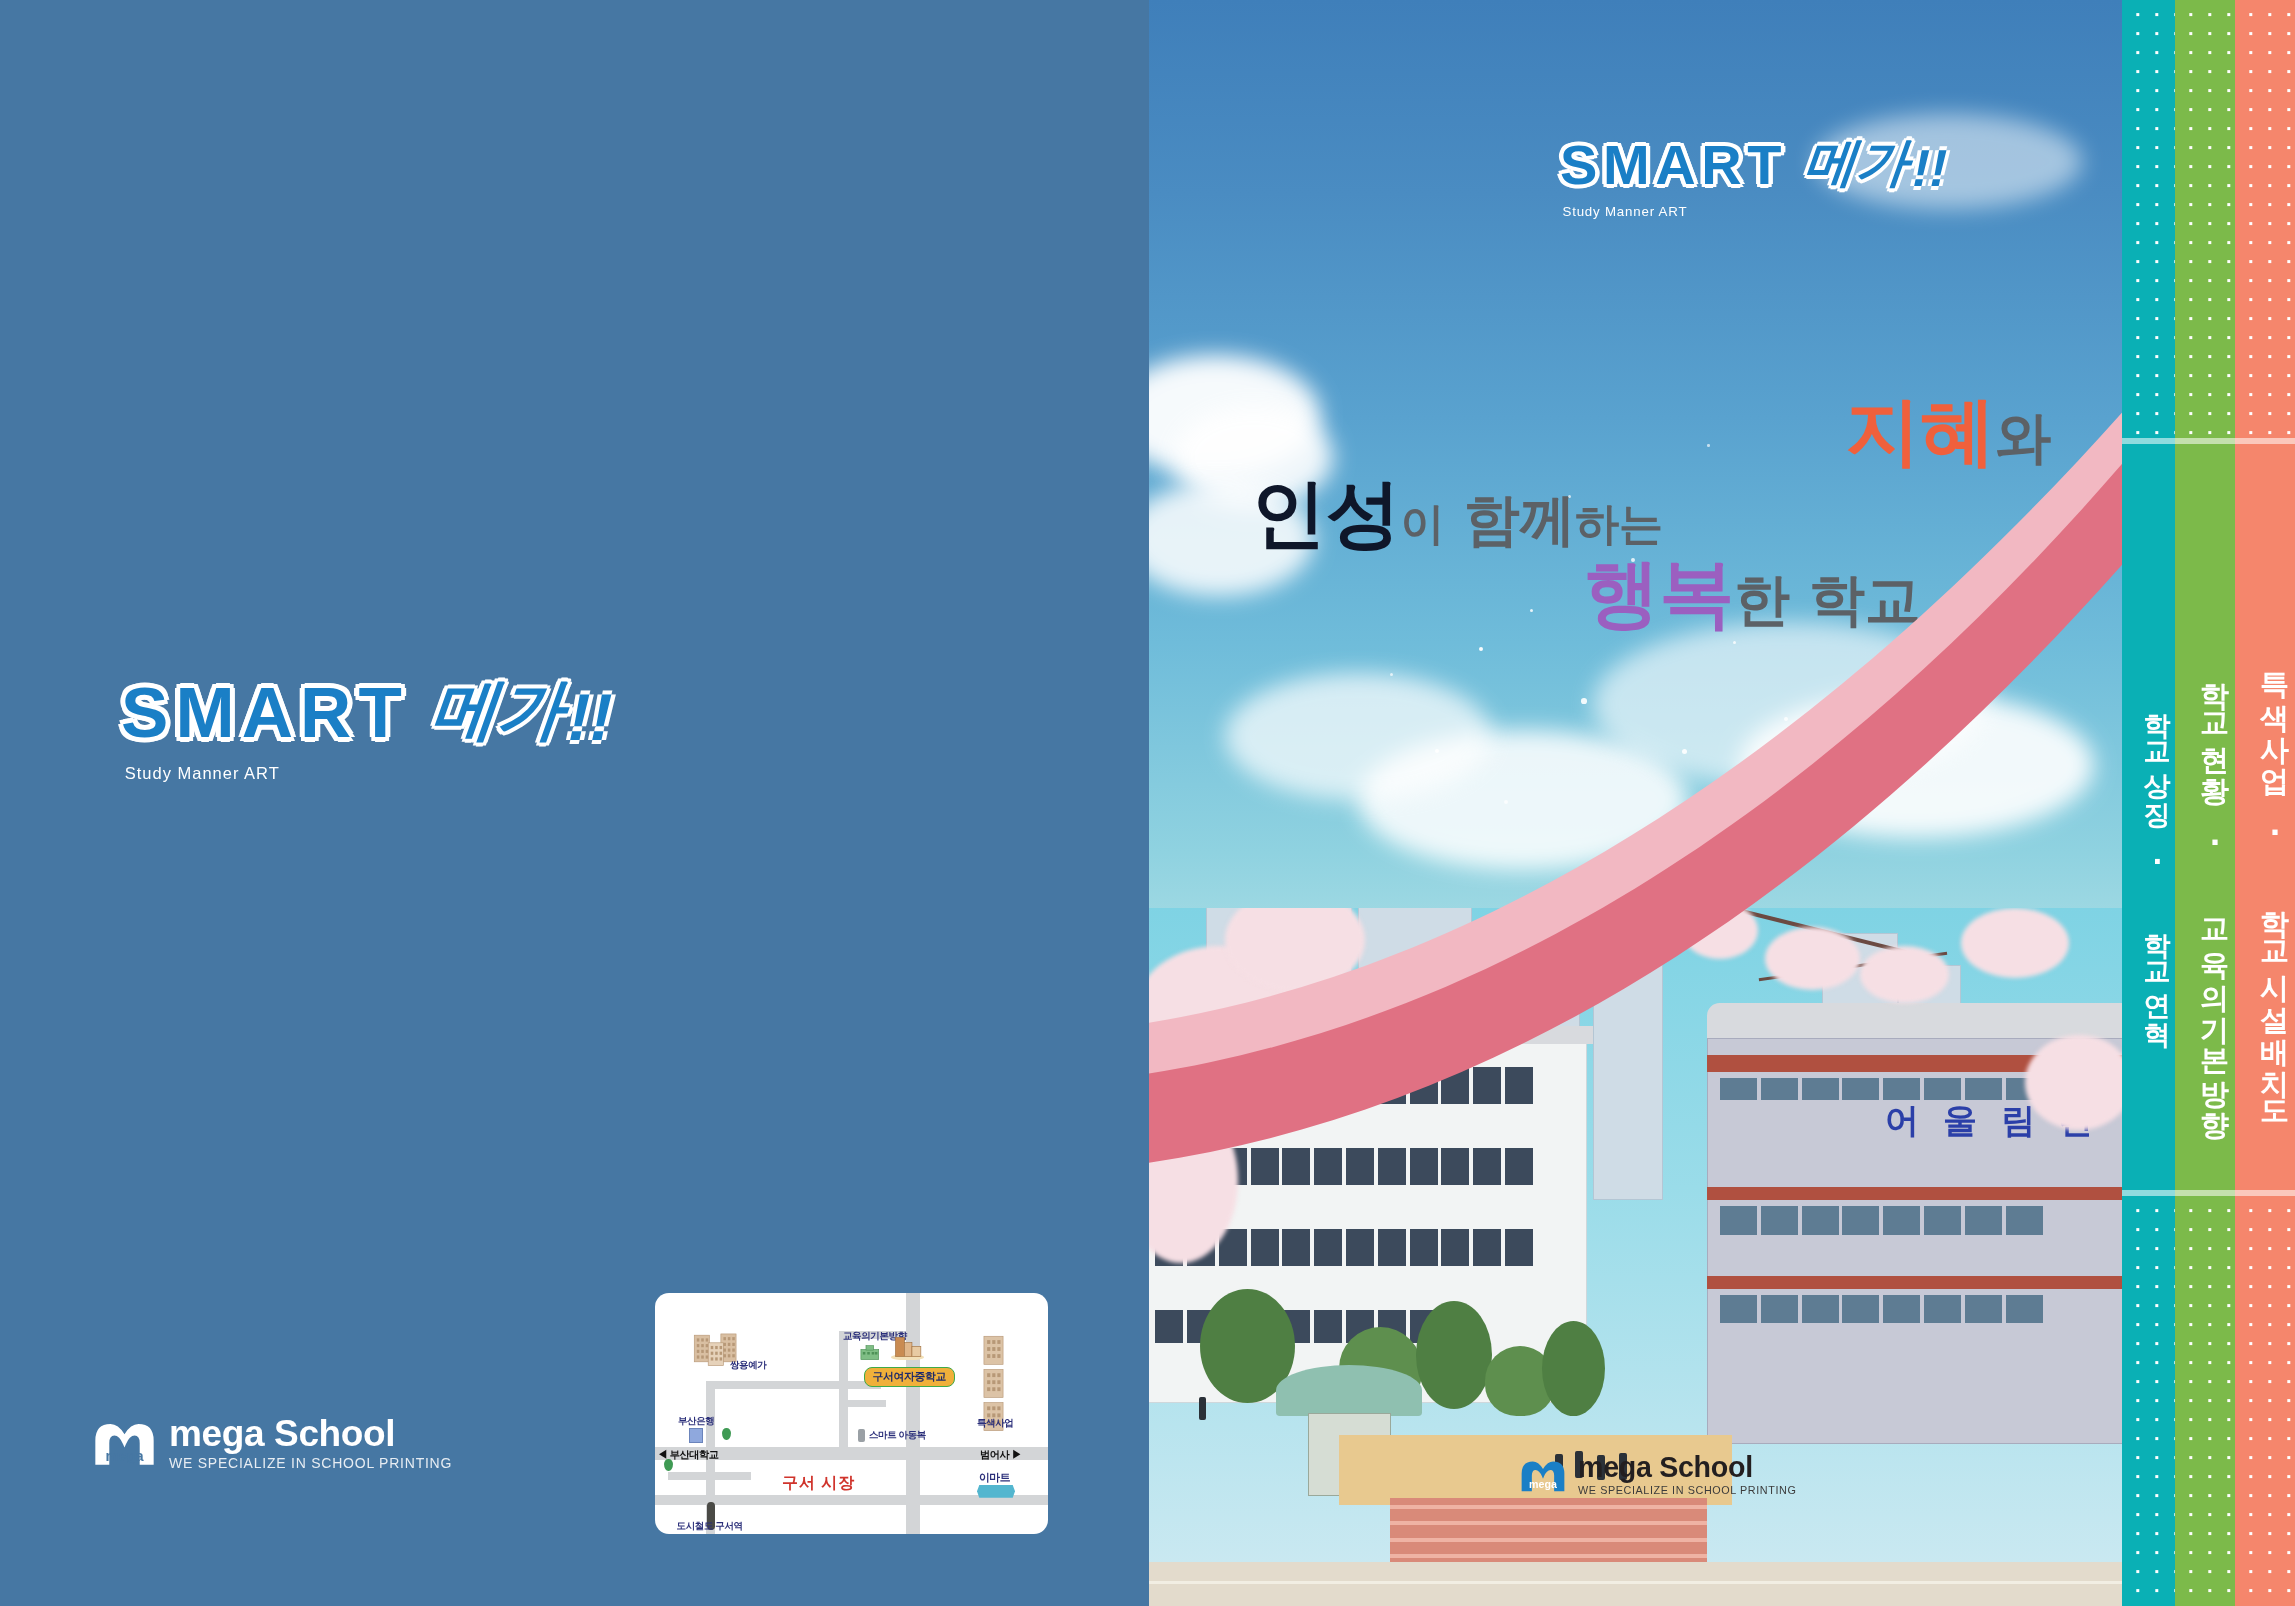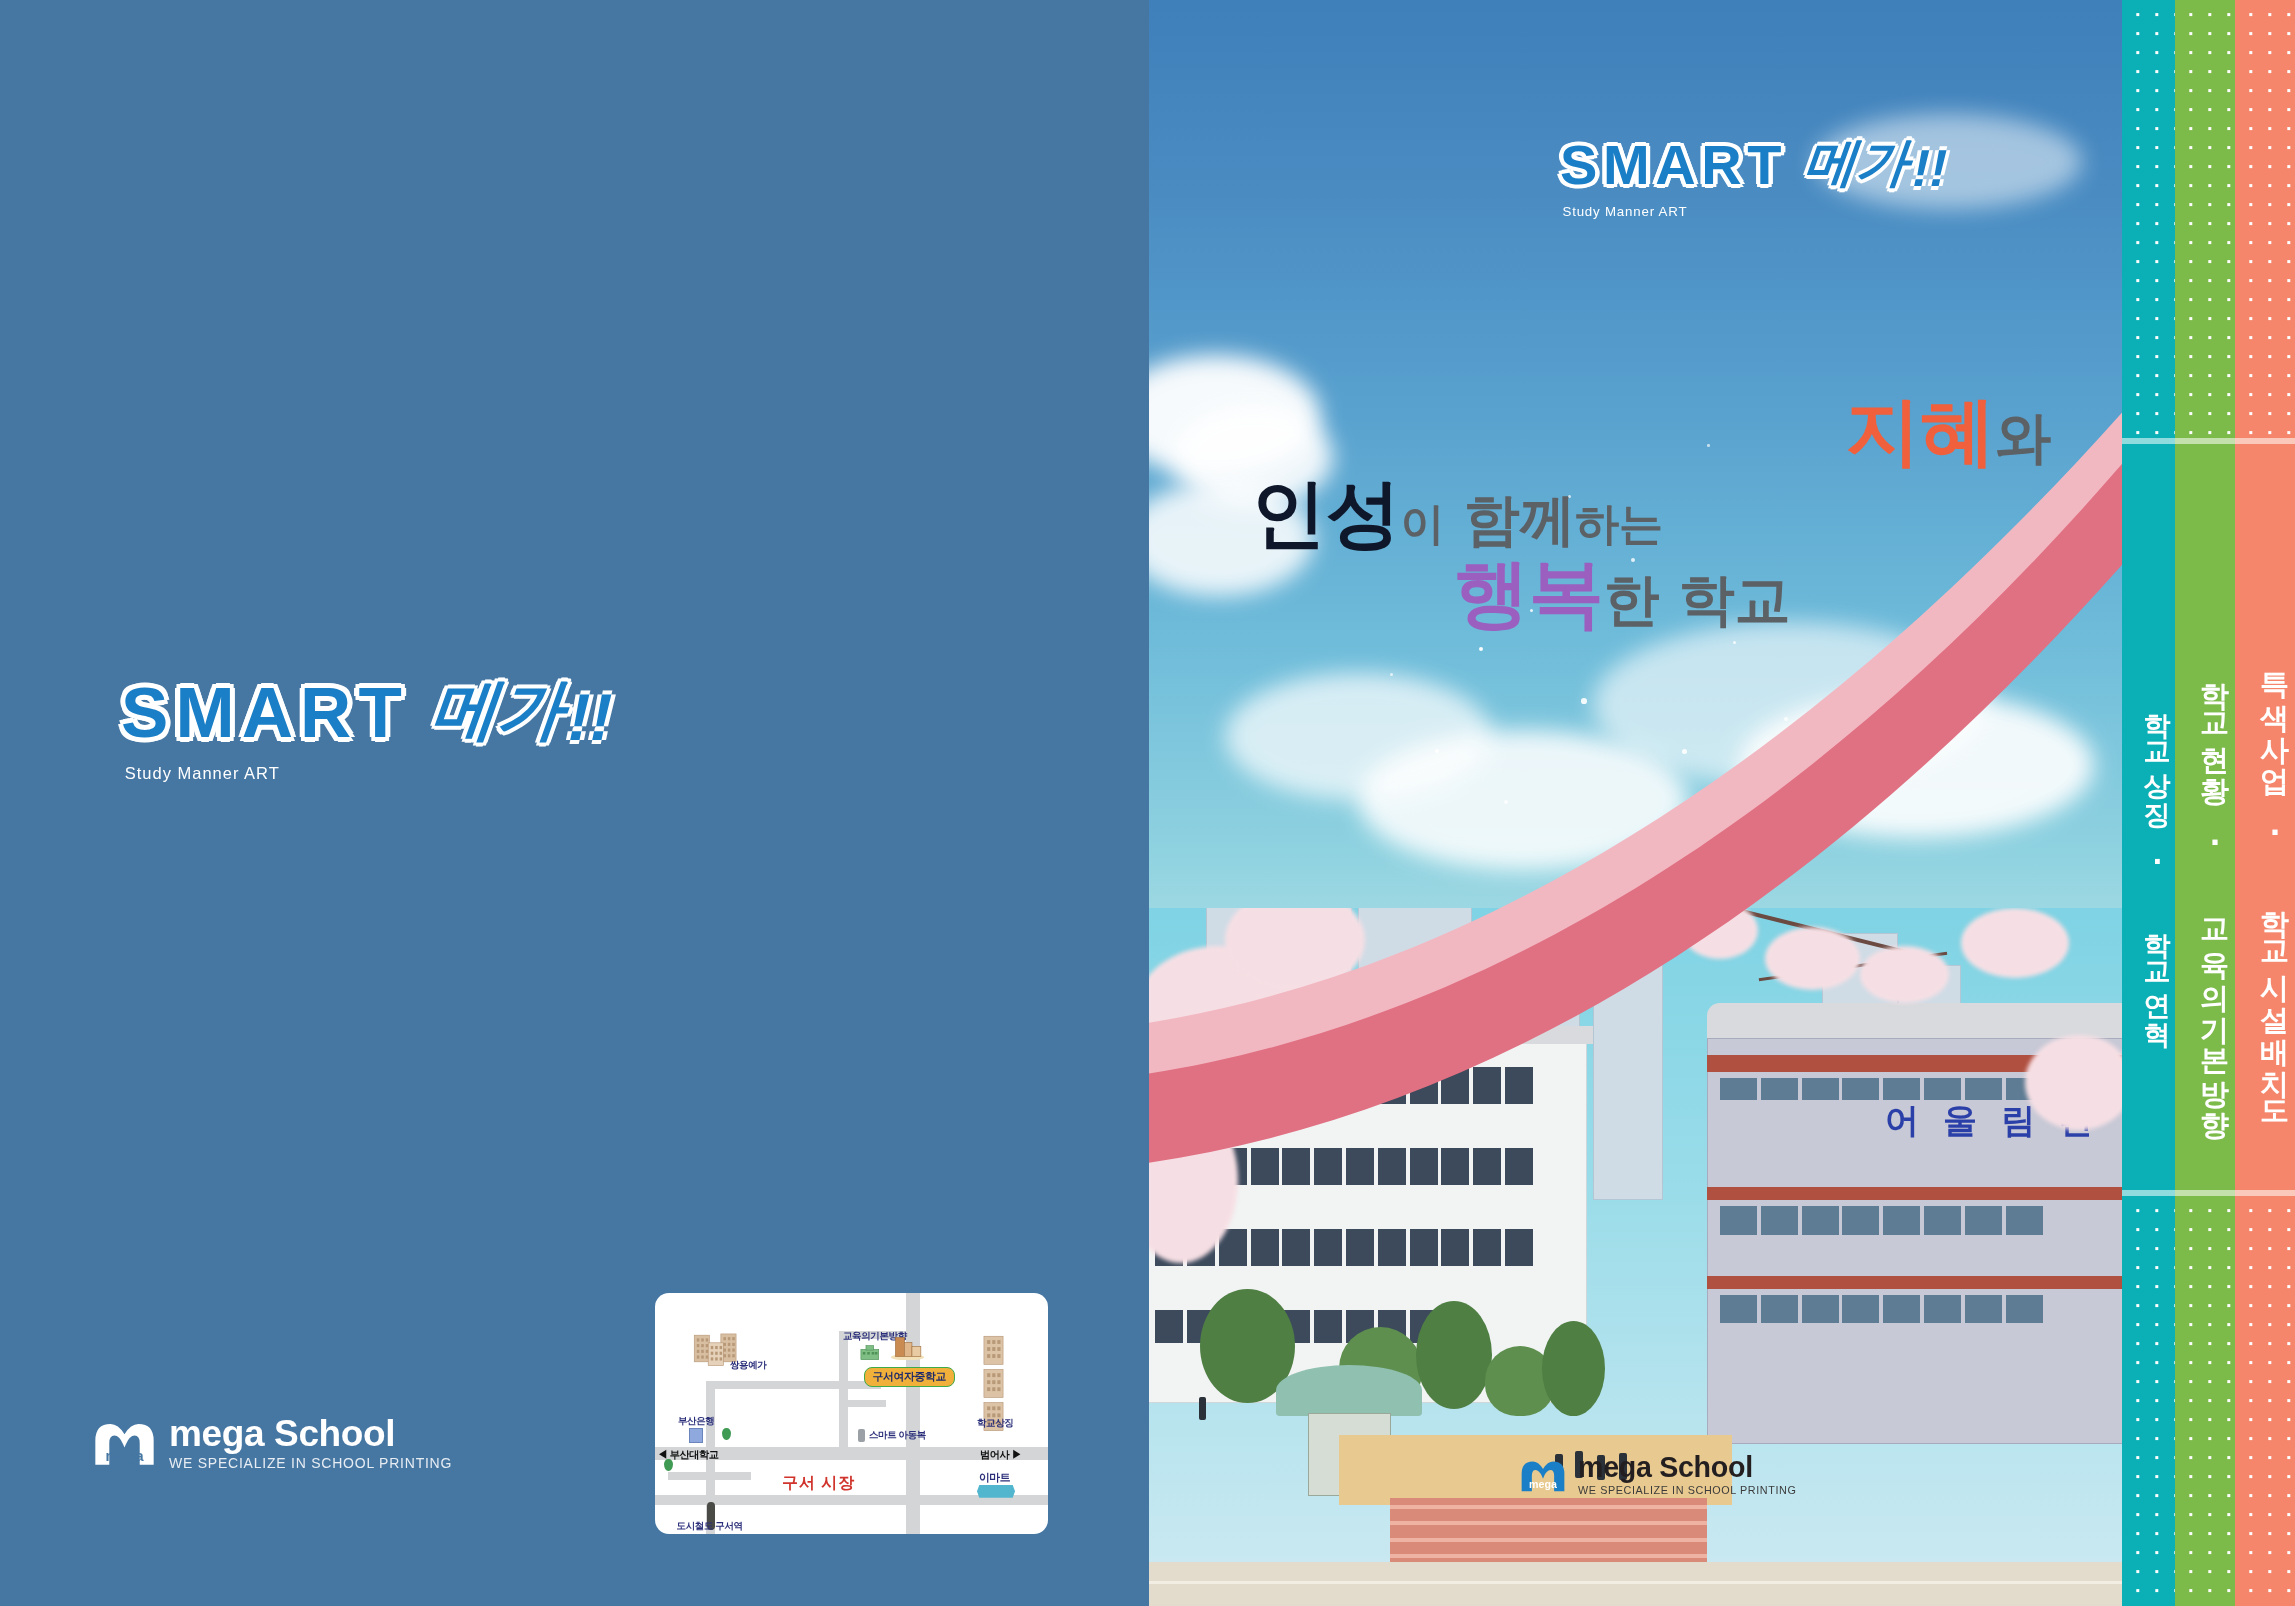--- a/index.html
+++ b/index.html
@@ -82,21 +82,21 @@
   .cloud { position:absolute; border-radius:50%; background:#ffffff; filter:blur(11.4px); }
   .sparkle { position:absolute; background:#ffffff; border-radius:50%; }
 
   
   #headline { position:absolute; left:83px; top:393px; width:819px;
               font-family:"DejaVu Sans", sans-serif; font-weight:bold;
               line-height:1.02; letter-spacing:-.02em; }
   .hl-line { white-space:nowrap; }
   .hl-1 { text-align:right; padding-left:121px; }
   .hl-2 { text-align:left; padding-left:19px; margin-top:5.1px; }
-  .hl-3 { text-align:left; padding-left:222px; margin-top:3.8px; }
+  .hl-3 { text-align:center; padding-left:222px; margin-top:3.8px; }
   .big  { font-size:75px; }
   .mid  { font-size:56px; }
   .sm   { font-size:44px; }
   .c-red   { color:#f0603c; }
   .c-green { color:#0f172a; }
   .c-purple{ color:#9b5fc0; }
   .c-gray  { color:#5c6166; }
 
   
   #swoosh-wrap { position:absolute; left:0; top:0; width:974px; height:1607px;
@@ -286,21 +286,21 @@
               <rect x="27" y="112" width="5" height="6"></rect>
             <rect x="11" y="123" width="5" height="6"></rect>
               <rect x="19" y="123" width="5" height="6"></rect>
               <rect x="27" y="123" width="5" height="6"></rect>
             <rect x="11" y="134" width="5" height="6"></rect>
               <rect x="19" y="134" width="5" height="6"></rect>
               <rect x="27" y="134" width="5" height="6"></rect>
           </g>
         </svg>
       </div>
-      <div class="mlabel" style="left:322px; top:124px;">학교상징</div>
+      <div class="mlabel" style="left:322px; top:124px;">특색사업</div>
 
       <div class="mlabel" style="left:23px; top:122px;">부산은행</div>
       <div style="position:absolute;left:34px;top:135px;width:14px;height:15.2px;background:#8fa8dd;border:0.6px solid #6b84bb;"></div>
       <div class="bus-pin" style="left:67px; top:135px;"></div>
       <div class="bus-pin" style="left:9px;  top:166px;"></div>
 
       <div style="position:absolute;left:203px;top:136px;width:7px;height:12.7px;background:#9aa0a5;border-radius:1.9px;"></div>
       <div class="mlabel" style="left:214px; top:136px;">스마트 아동복</div>
 
       <div class="arrow-label" style="left:2.5px;  top:155px;">◀ 부산대학교</div>

